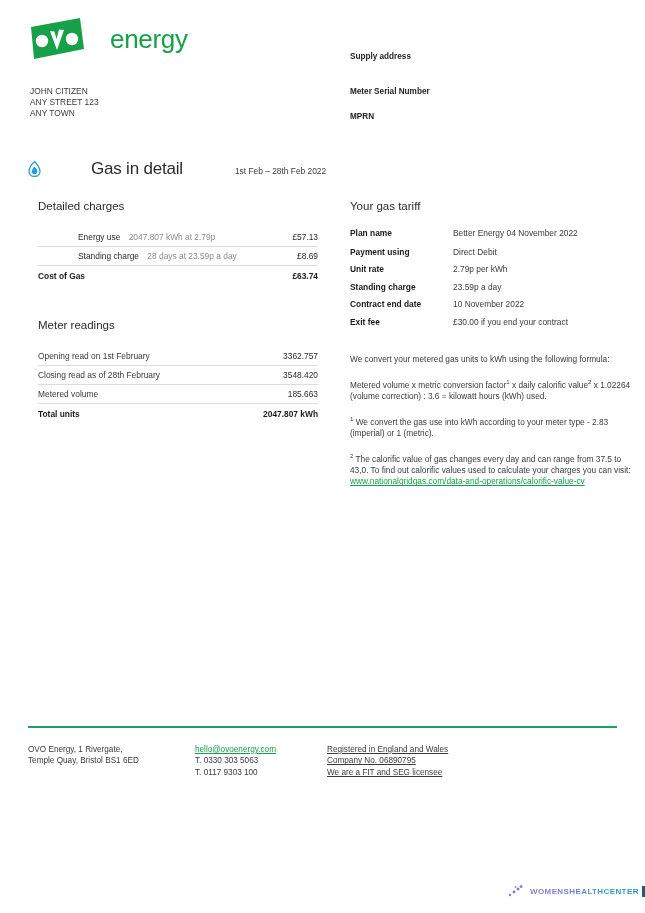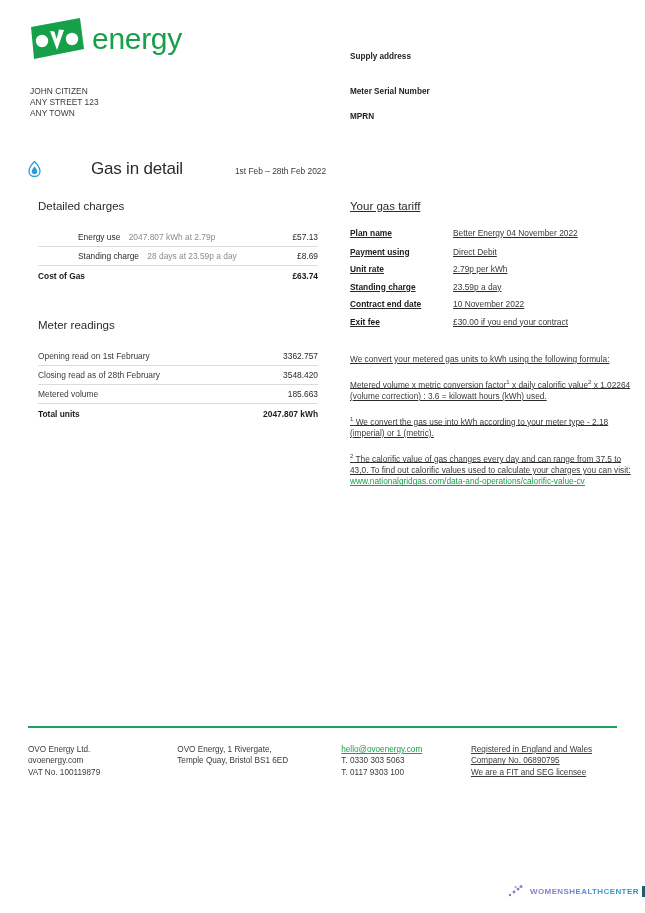--- a/index.html
+++ b/index.html
@@ -16,23 +16,23 @@
 
   .page { position: relative; width: 645px; height: 913px; }
 
   
   .header { position: absolute; left: 0; top: 0; width: 645px; }
 
   .logo-wrap { position: absolute; left: 28px; top: 18px; display: flex; align-items: center; }
   .logo-mark { position: relative; width: 58px; height: 42px; }
   .logo-mark svg { display: block; }
   .logo-word {
-    font-size: 30px;
+    font-size: 26px;
     color: #17a04a;
-    margin-left: 6px;
+    margin-left: 24px;
     letter-spacing: -0.3px;
   }
 
   .addr {
     position: absolute; left: 30px; top: 86px;
     font-size: 8.4px; line-height: 11.2px; color: #3a3a3a;
   }
   .addr div { white-space: nowrap; }
 
   .supply-col { position: absolute; left: 350px; top: 52px; width: 280px; }
@@ -45,21 +45,21 @@
   
   .sect-title { position: absolute; left: 28px; top: 158px; display: flex; align-items: baseline; gap: 45px; }
   .flame { width: 13px; height: 16px; margin-right: 5px; position: relative; top: 3px; }
   .sect-title h1 {
     margin: 0; font-size: 17px; font-weight: normal; color: #2b2b2b; letter-spacing: -0.2px;
   }
   .sect-dates { font-size: 8.4px; color: #3a3a3a; margin-left: 7px; }
 
   
   .col-left { position: absolute; left: 38px; top: 200px; width: 280px; }
-  .col-right { position: absolute; left: 350px; top: 200px; width: 285px; text-decoration: underline; }
+  .col-right { position: absolute; left: 350px; top: 200px; width: 285px; }
 
   .block-head {
     font-size: 11.5px; color: #2b2b2b; font-weight: normal; margin: 0 0 16px 0;
   }
 
   table.tbl { width: 100%; border-collapse: collapse; }
   table.tbl td {
     font-size: 8.4px; padding: 4px 0 4px 0; border-bottom: 1px solid #dcdcdc;
     vertical-align: baseline; color: #3a3a3a;
   }
@@ -248,36 +248,31 @@
         <div class="t-label">Exit fee</div>
         <div class="t-val">£30.00 if you end your contract</div>
       </div>
     </div>
 
     <div class="formula">
       <p>We convert your metered gas units to kWh using the following formula:</p>
 
       <p><span>Metered volume x metric conversion factor</span><sup>1</sup><span> x daily calorific value</span><sup>2</sup><span> x 1.02264 (volume correction) : 3.6 = kilowatt hours (kWh) used.</span></p>
 
-      <p class="fn"><sup>1</sup><span> We convert the gas use into kWh according to your meter type - 2.18 (imperial) or 1 (metric).</span></p>
+      <p class="fn"><sup>1</sup><span> We convert the gas use into kWh according to your meter type - 2.83 (imperial) or 1 (metric).</span></p>
 
       <p class="fn"><sup>2</sup><span> The calorific value of gas changes every day and can range from 37.5 to 43,0. To find out calorific values used to calculate your charges you can visit:</span>
         <a class="link" href="#">www.nationalgridgas.com/data-and-operations/calorific-value-cv</a>
       </p>
     </div>
   </div>
 
   <div class="foot-rule"></div>
 
   <div class="footer">
-    <div class="fcol fc1">
-      <div>OVO Energy Ltd.</div>
-      <div>ovoenergy.com</div>
-      <div>VAT No. 100119879</div>
-    </div>
     <div class="fcol fc2">
       <div>OVO Energy, 1 Rivergate,</div>
       <div>Temple Quay, Bristol BS1 6ED</div>
     </div>
     <div class="fcol fc3">
       <div><a class="link" href="#">hello@ovoenergy.com</a></div>
       <div>T. 0330 303 5063</div>
       <div>T. 0117 9303 100</div>
     </div>
     <div class="fcol fc4">

